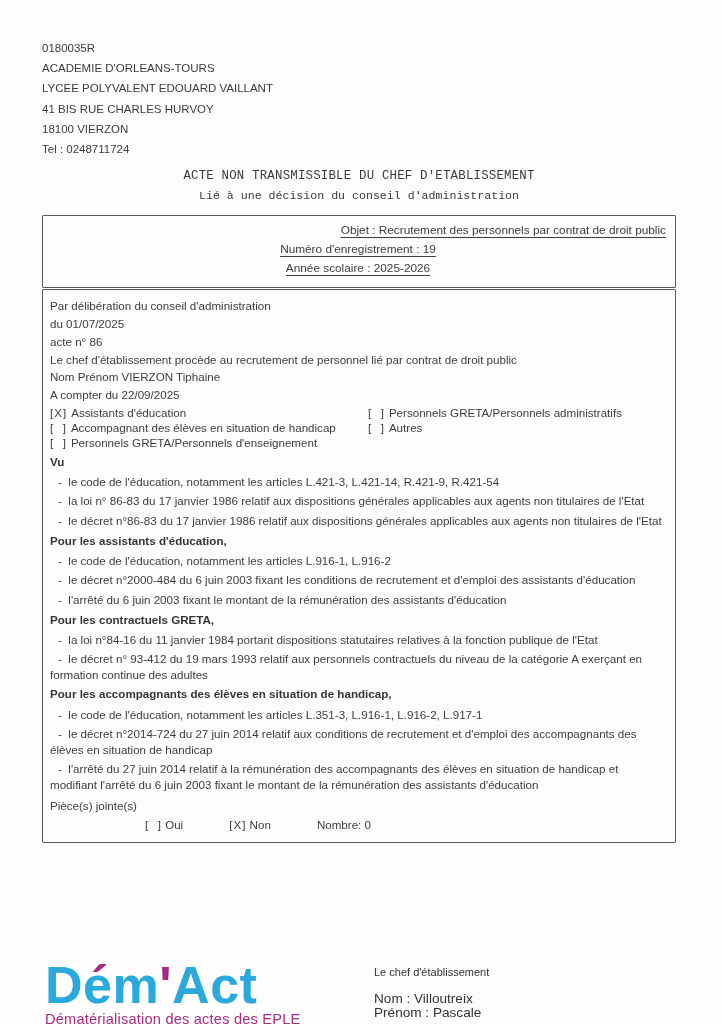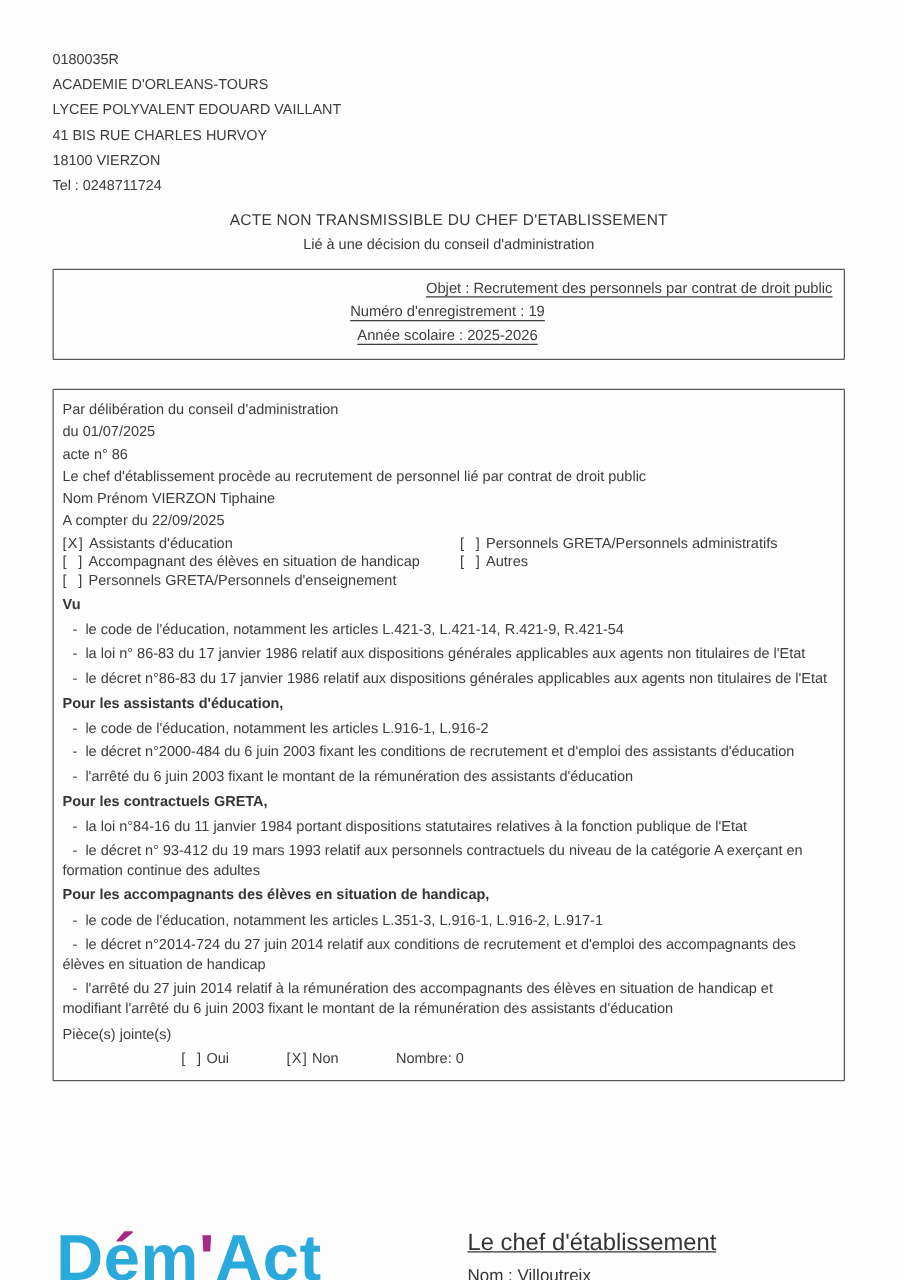--- a/index.html
+++ b/index.html
@@ -14,21 +14,21 @@
     height: 1024px;
     background: #fdfdfd;
     padding: 38px 47px 0 42px;
     overflow: hidden;
   }
 
   
   .org-header { font-size: 11.5px; line-height: 20.2px; color: #3c3c3c; }
 
   
-  .title-wrap { text-align: center; margin-top: 7px; color: #3a3a3a; }
+  .title-wrap { text-align: center; margin-top: 7px; color: #3a3a3a; font-family: Liberation Mono, monospace; }
   .doc-title { font-size: 12.4px; line-height: 20px; letter-spacing: 0.2px; }
   .doc-subtitle { font-size: 11.6px; line-height: 20px; }
 
   
   .box {
     border: 1px solid #5a5a5a;
     border-radius: 1px;
     background: #fdfdfd;
   }
   .object-box { margin-top: 9px; padding: 5px 9px 9px 7px; font-size: 11.8px; }
@@ -38,21 +38,21 @@
     text-underline-offset: 3px;
     line-height: 19px;
   }
   .object-box .reg-line {
     text-decoration: underline;
     text-underline-offset: 3px;
     line-height: 19px;
     text-align: center;
   }
 
-  .body-box { margin-top: 23px; padding: 7px 9px 9px 7px; font-size: 11.6px; }
+  .body-box { margin-top: 1px; padding: 7px 9px 9px 7px; font-size: 11.6px; }
   .intro-line { line-height: 17.8px; }
 
   
   .cb-grid {
     display: grid;
     grid-template-columns: 318px 1fr;
     margin-top: 1px;
     line-height: 15.2px;
   }
   .cb { white-space: nowrap; }
@@ -91,21 +91,21 @@
     top: -1px;
     left: 8px;
     color: #a62c82;
     font-size: 1em;
     font-weight: bold;
   }
   .logo-apos { color: #a62c82; }
   .logo-tagline { margin-top: 1px; font-size: 14.6px; color: #a62c82; letter-spacing: 0.2px; }
 
   .sig-block { padding-top: 3px; color: #333333; }
-  .sig-title { font-size: 19px; line-height: 15px; text-decoration: underline; }
+  .sig-title { font-size: 11px; line-height: 15px; }
   .sig-lines { margin-top: 12px; font-size: 13.6px; line-height: 14.4px; }
 </style>
 </head>
 <body>
 
 <div class="page">
 
   <div class="org-header">
     <div>0180035R</div>
     <div>ACADEMIE D'ORLEANS-TOURS</div>

